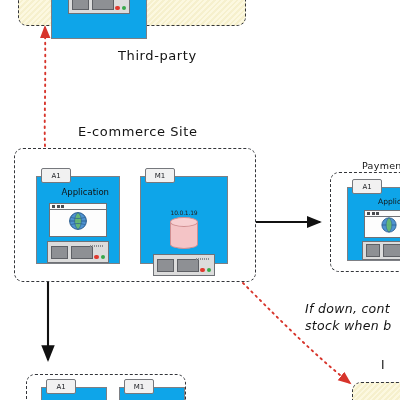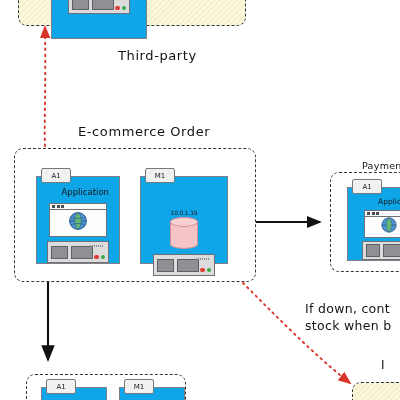--- a/index.html
+++ b/index.html
@@ -152,20 +152,21 @@
   }
 
   
   .note{
     position:absolute;
     font-size:12.5px;
     line-height:17px;
     color:#131313;
     white-space:pre-line;
     letter-spacing:.3px;
+    font-style:italic;
   }
 </style>
 </head>
 <body>
 
 <div class="canvas">
 
   <svg class="layer" viewBox="0 0 400 400">
     <defs>
       <marker id="arrow-black" markerWidth="9" markerHeight="9" refX="7" refY="3.2" orient="auto">
@@ -196,21 +197,21 @@
             <span class="led red"></span>
               <span class="led green"></span>
           </div>
         </div>
       </div>
     </div>
   </div>
   <div class="group-label" style="left:118px;top:48px;">Third-party</div>
 
   <div class="group" style="left:14px;top:148px;width:242px;height:134px;"></div>
-  <div class="group-label" style="left:78px;top:124px;">E-commerce Order</div>
+  <div class="group-label" style="left:78px;top:124px;">E-commerce Site</div>
 
   <div class="node" style="left:36px;top:176px;width:84px;height:88px;">
     <div class="node-tag">A1</div>
     <div class="node-title">Application</div>
     <div class="icon-wrap" style="top:26px;">
       <div class="browser">
         <div class="browser-bar">
           <span class="browser-dot"></span>
             <span class="browser-dot"></span>
             <span class="browser-dot"></span>

